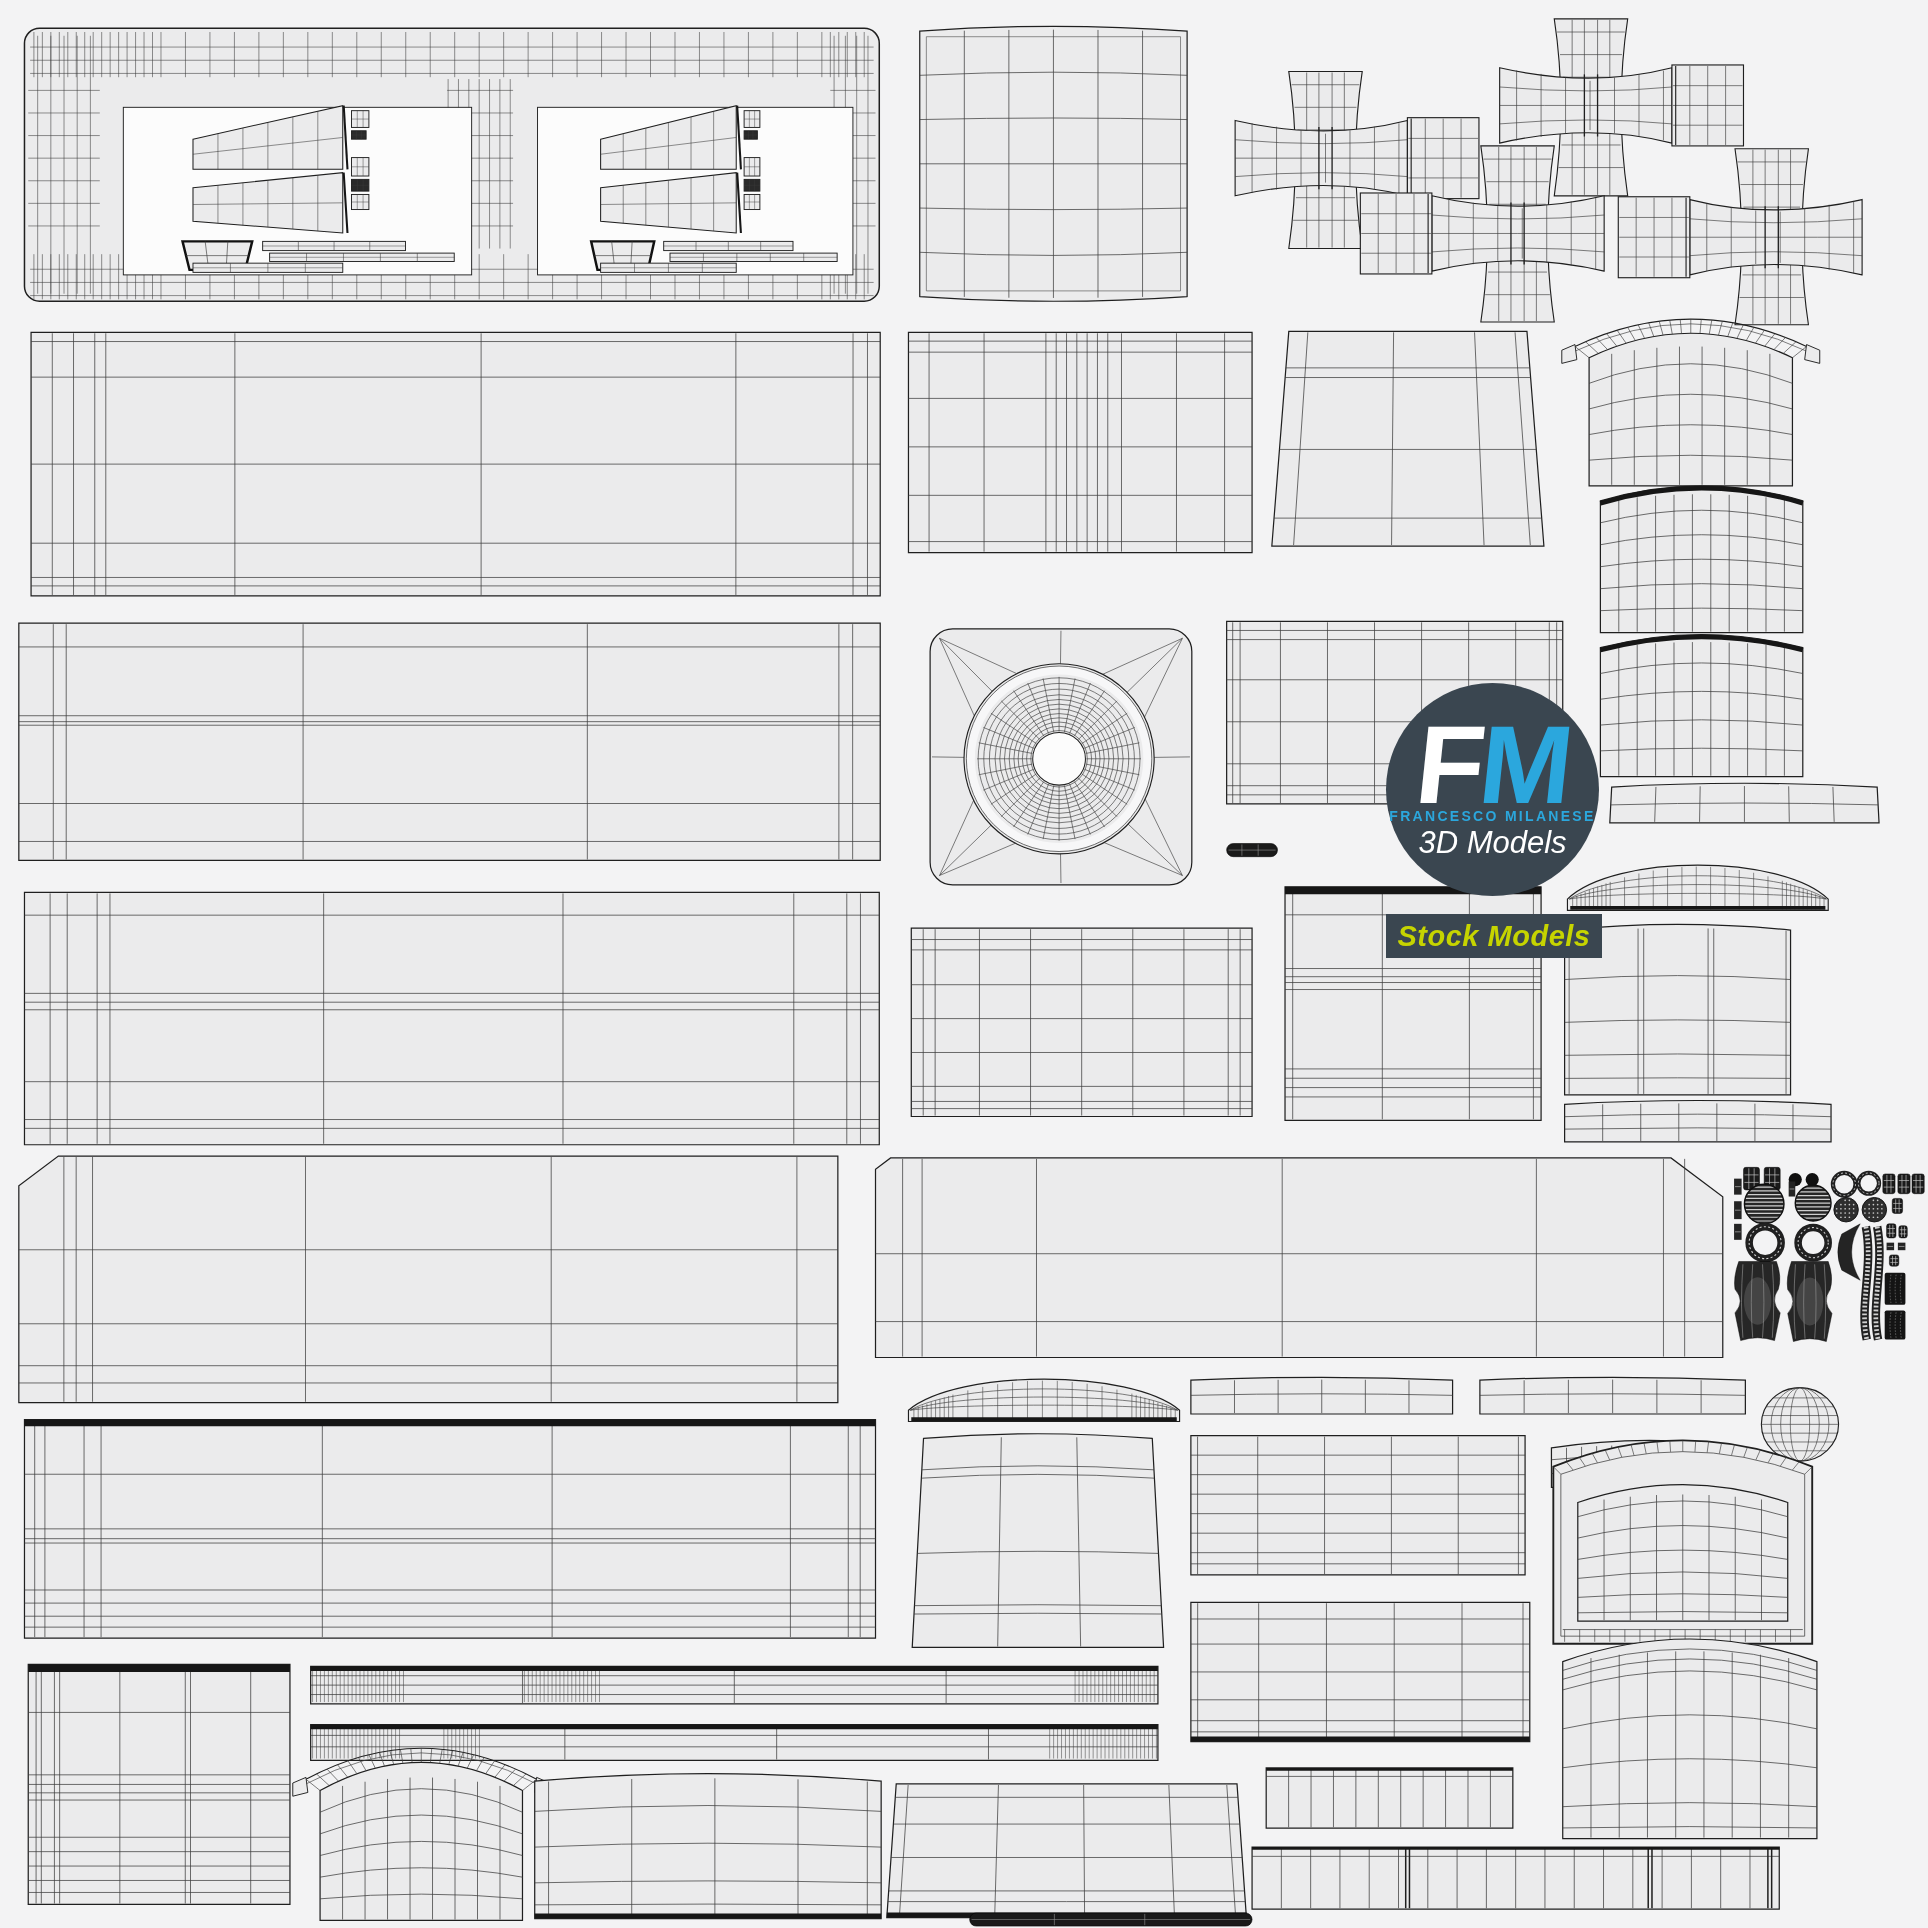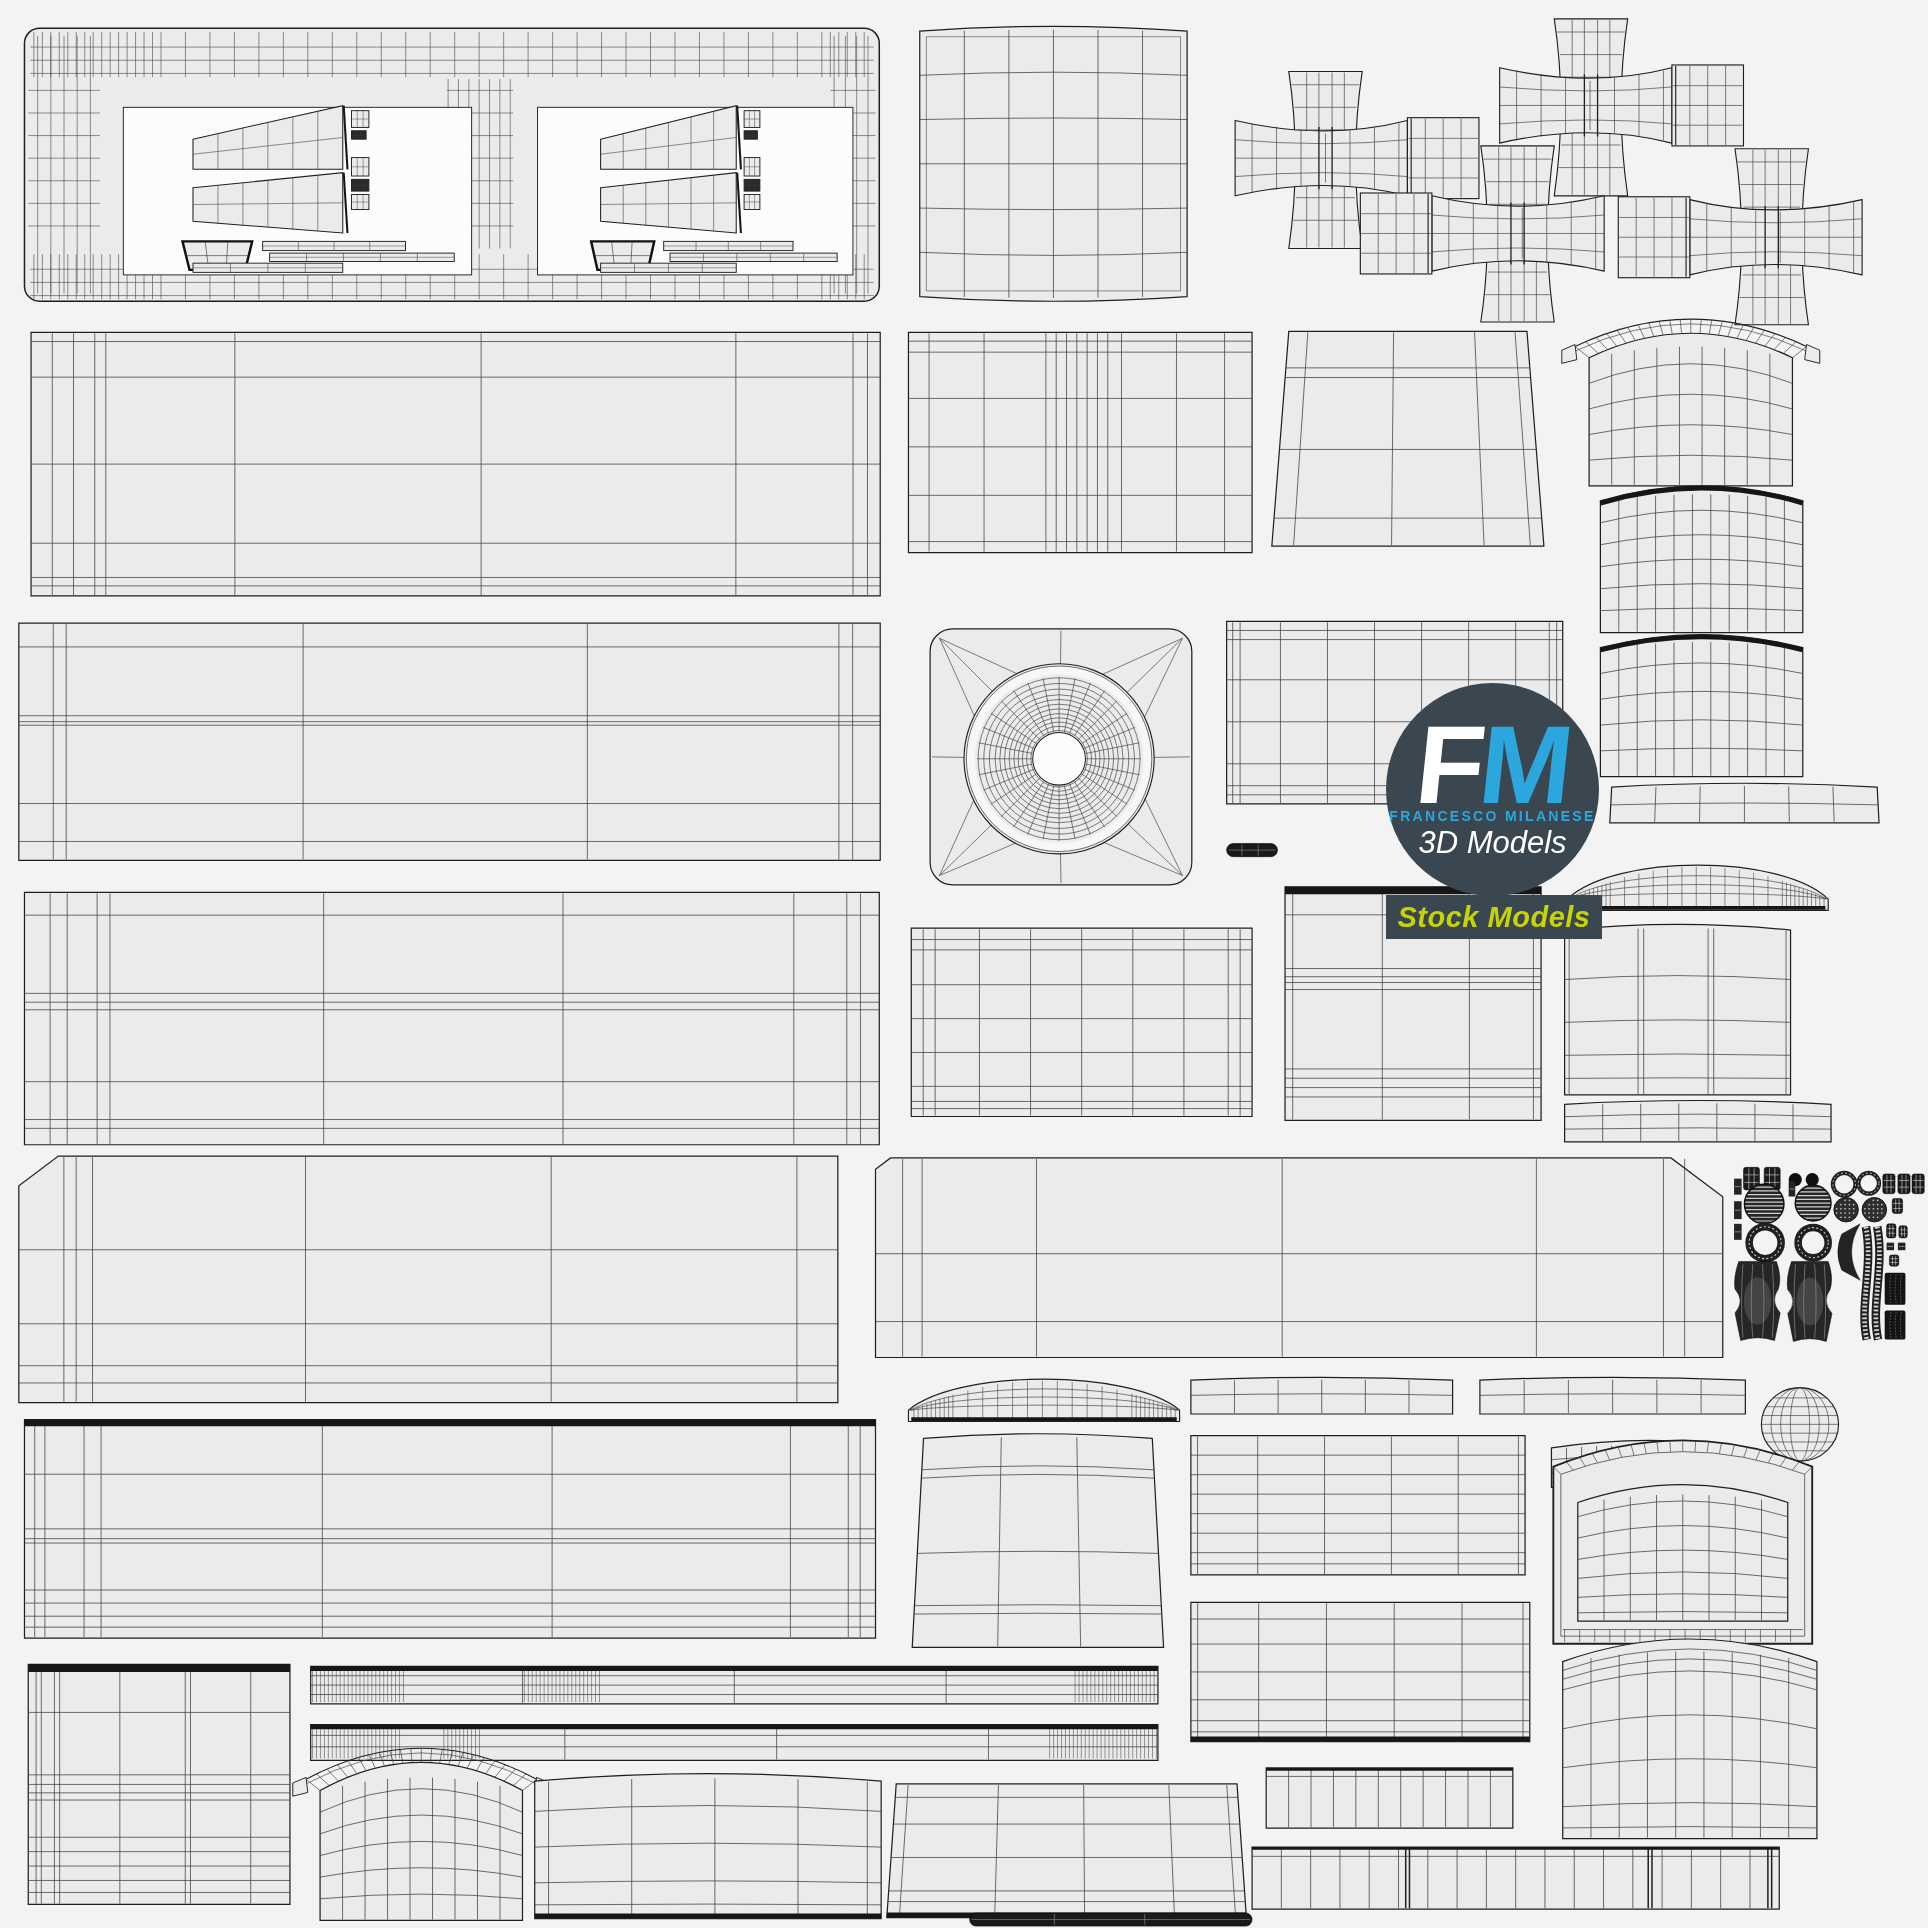--- a/index.html
+++ b/index.html
@@ -5,21 +5,21 @@
   html,body{margin:0;padding:0;}
   body{width:1928px;height:1928px;font-family:"Liberation Sans", sans-serif;}
   .stage{position:relative;width:1928px;height:1928px;overflow:hidden;}
   #uv-svg{position:absolute;left:0;top:0;}
   .logo{position:absolute;left:1386px;top:683px;width:213px;height:213px;border-radius:50%;
         display:flex;flex-direction:column;align-items:center;justify-content:center;z-index:3;}
   .logo-initials{font-size:111px;font-weight:bold;line-height:0.85;letter-spacing:-4.7px;
         transform:skewX(-6deg);display:flex;}
   .logo-name{font-size:14px;font-weight:bold;letter-spacing:2.3px;margin-top:-3.8px;white-space:nowrap;}
   .logo-sub{font-size:31px;font-style:italic;margin-top:0.9px;}
-  .badge{position:absolute;left:1386px;top:895px;width:216px;height:44px;z-index:2;
+  .badge{position:absolute;left:1386px;top:914px;width:216px;height:44px;z-index:2;
         display:flex;align-items:center;justify-content:center;}
   .badge span{font-size:29px;font-weight:bold;font-style:italic;letter-spacing:0.5px;}
 </style>
 </head>
 <body>
 
 <div class="stage" style="background: rgb(243, 243, 244);">
   <svg id="uv-svg" width="1928" height="1928" viewBox="0 0 2048 2048">
       <defs>
         <clipPath id="c0">

